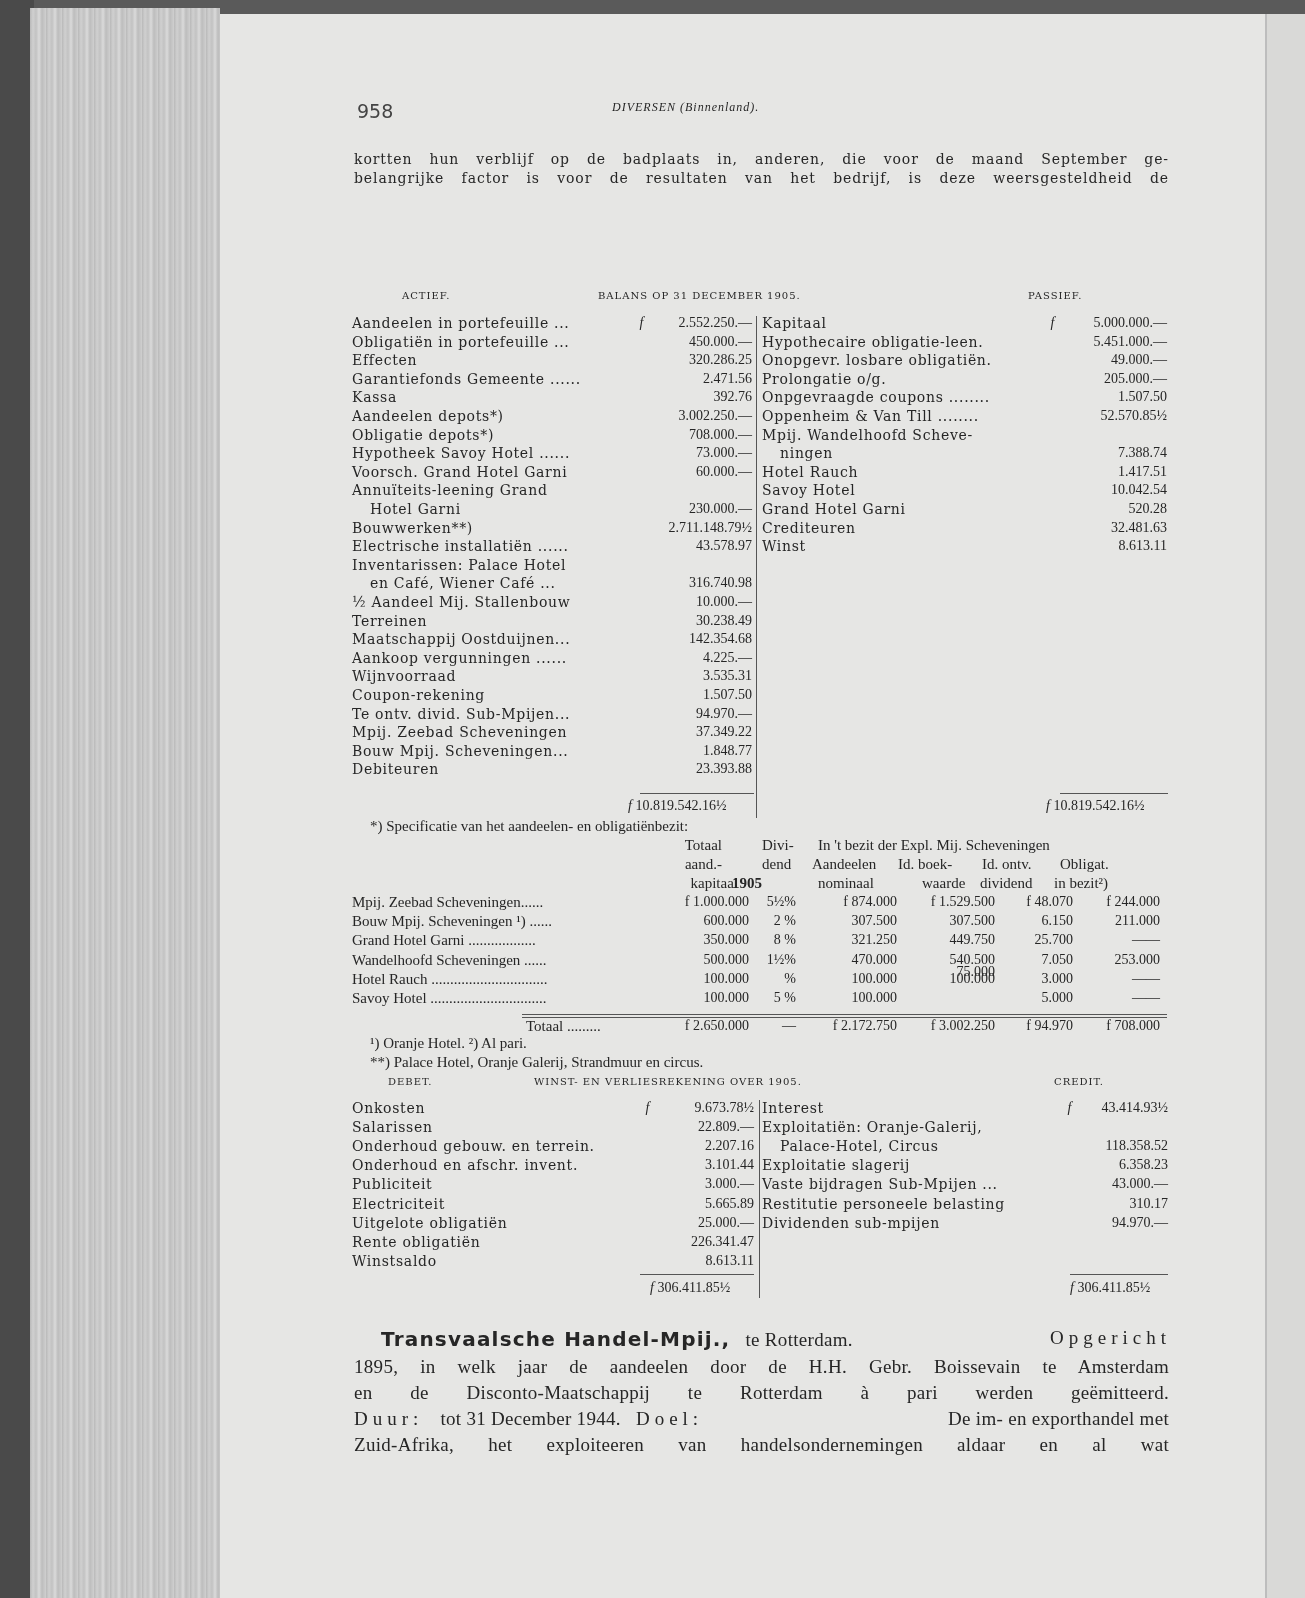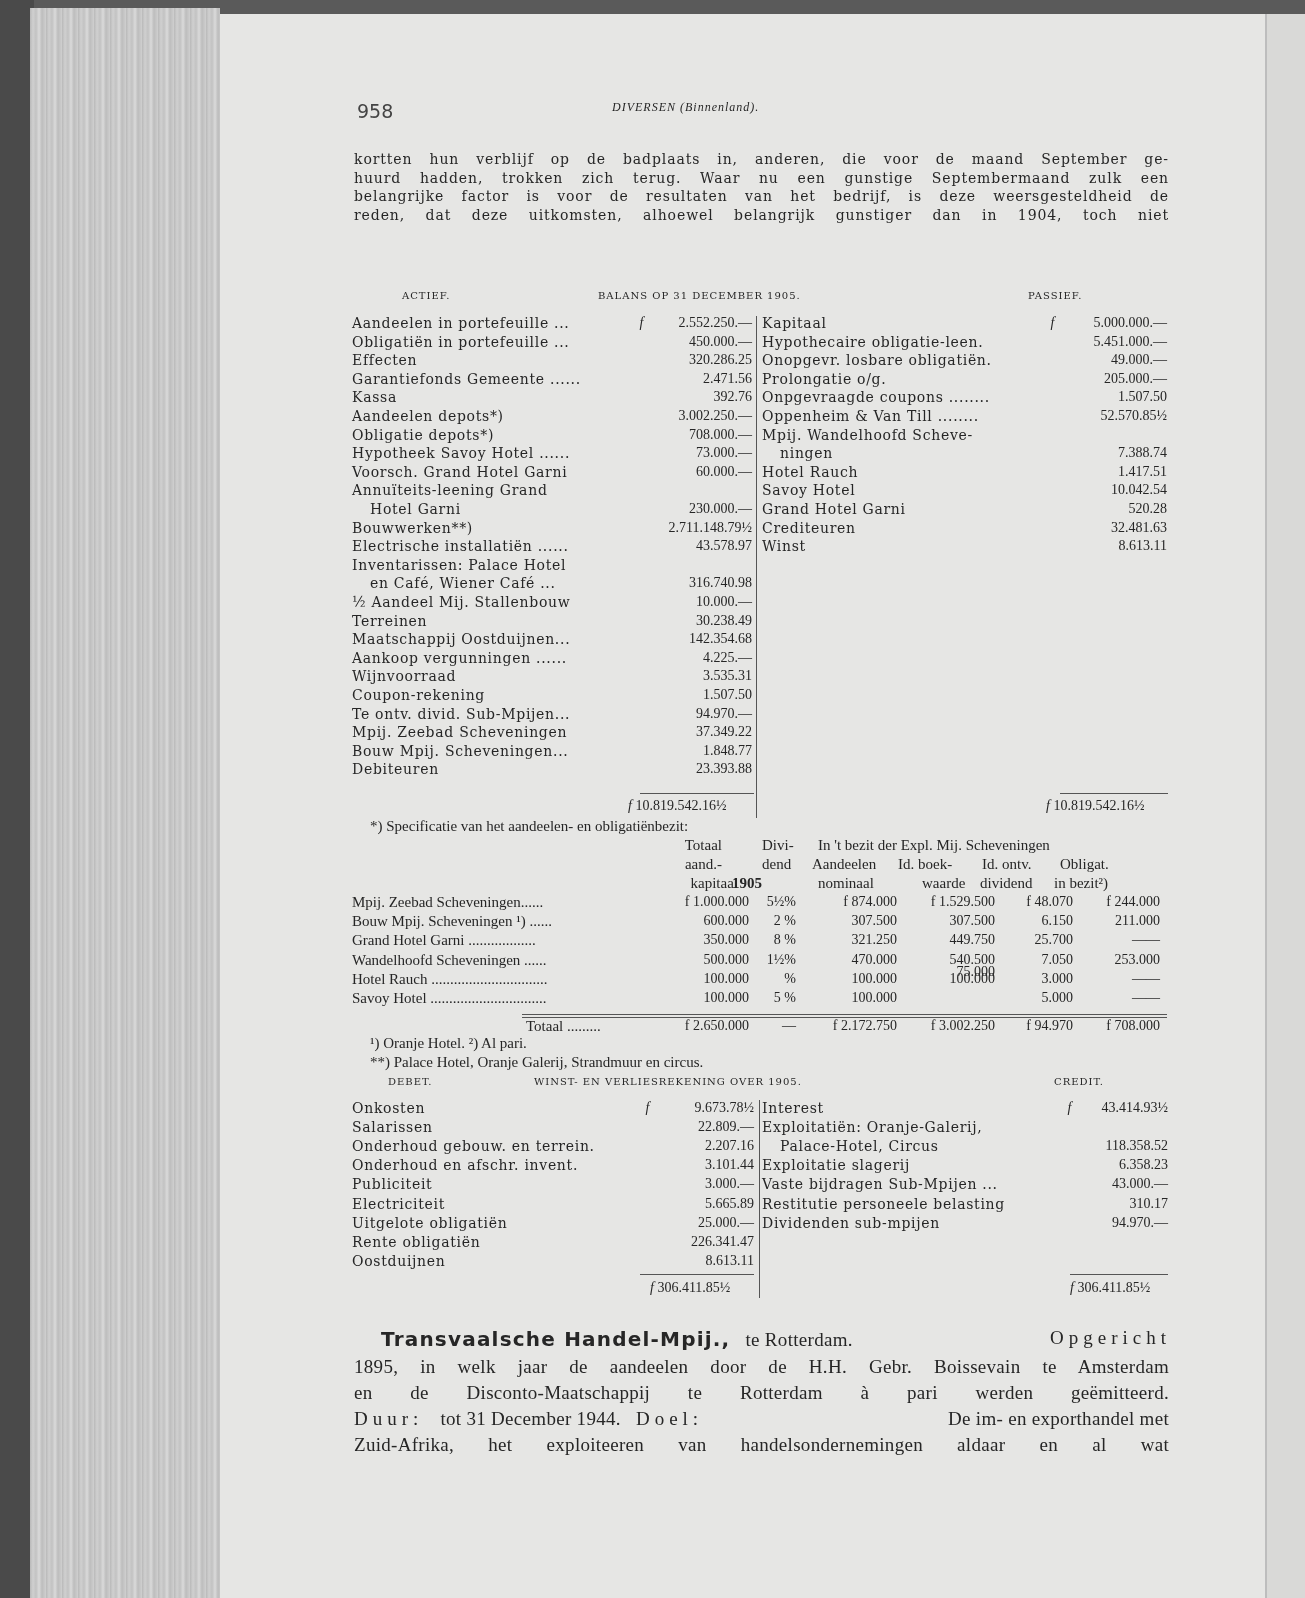--- a/index.html
+++ b/index.html
@@ -36,23 +36,21 @@
 <div class="edge-dark"></div>
 <div class="edge-stack"></div>
 <div class="page"></div>
 <div class="right-strip"></div>
 
 <div class="abs pnum">958</div>
 <div class="abs runhead">DIVERSEN (Binnenland).</div>
 
 <div class="para" style="top:150px;">
   <span>kortten hun verblijf op de badplaats in, anderen, die voor de maand September ge-</span>
-  <span>huurd hadden, trokken zich terug. Waar nu een gunstige Septembermaand zulk een</span>
   <span>belangrijke factor is voor de resultaten van het bedrijf, is deze weersgesteldheid de</span>
-  <span>reden, dat deze uitkomsten, alhoewel belangrijk gunstiger dan in 1904, toch niet</span>
 </div>
 
 <div class="abs hdr" style="left:402px; top:290px;">ACTIEF.</div>
 <div class="abs hdr" style="left:598px; top:290px;">BALANS OP 31 DECEMBER 1905.</div>
 <div class="abs hdr" style="left:1028px; top:290px;">PASSIEF.</div>
 
 <div class="vline" style="left:756px; top:316px; height:502px;"></div>
 
 <div id="actief">
     <div class="row" style="left: 352px; top: 314px; width: 400px;">
@@ -346,21 +344,21 @@
     </div>
     <div class="row" style="left: 352px; top: 1213.6px; width: 402px;">
       <span class="lbl">Uitgelote obligatiën</span>
       <span class="val">25.000.—</span>
     </div>
     <div class="row" style="left: 352px; top: 1232.7px; width: 402px;">
       <span class="lbl">Rente obligatiën</span>
       <span class="val">226.341.47</span>
     </div>
     <div class="row" style="left: 352px; top: 1251.8px; width: 402px;">
-      <span class="lbl">Oostduijnen</span>
+      <span class="lbl">Winstsaldo</span>
       <span class="val">8.613.11</span>
     </div>
   </div>
 <div id="credit">
     <div class="row" style="left: 762px; top: 1099px; width: 406px;">
       <span class="lbl">Interest</span>
       <span class="val">43.414.93½</span>
       <span class="fl" style="right: 96px;">f</span>
     </div>
     <div class="row" style="left: 762px; top: 1118.1px; width: 406px;">

